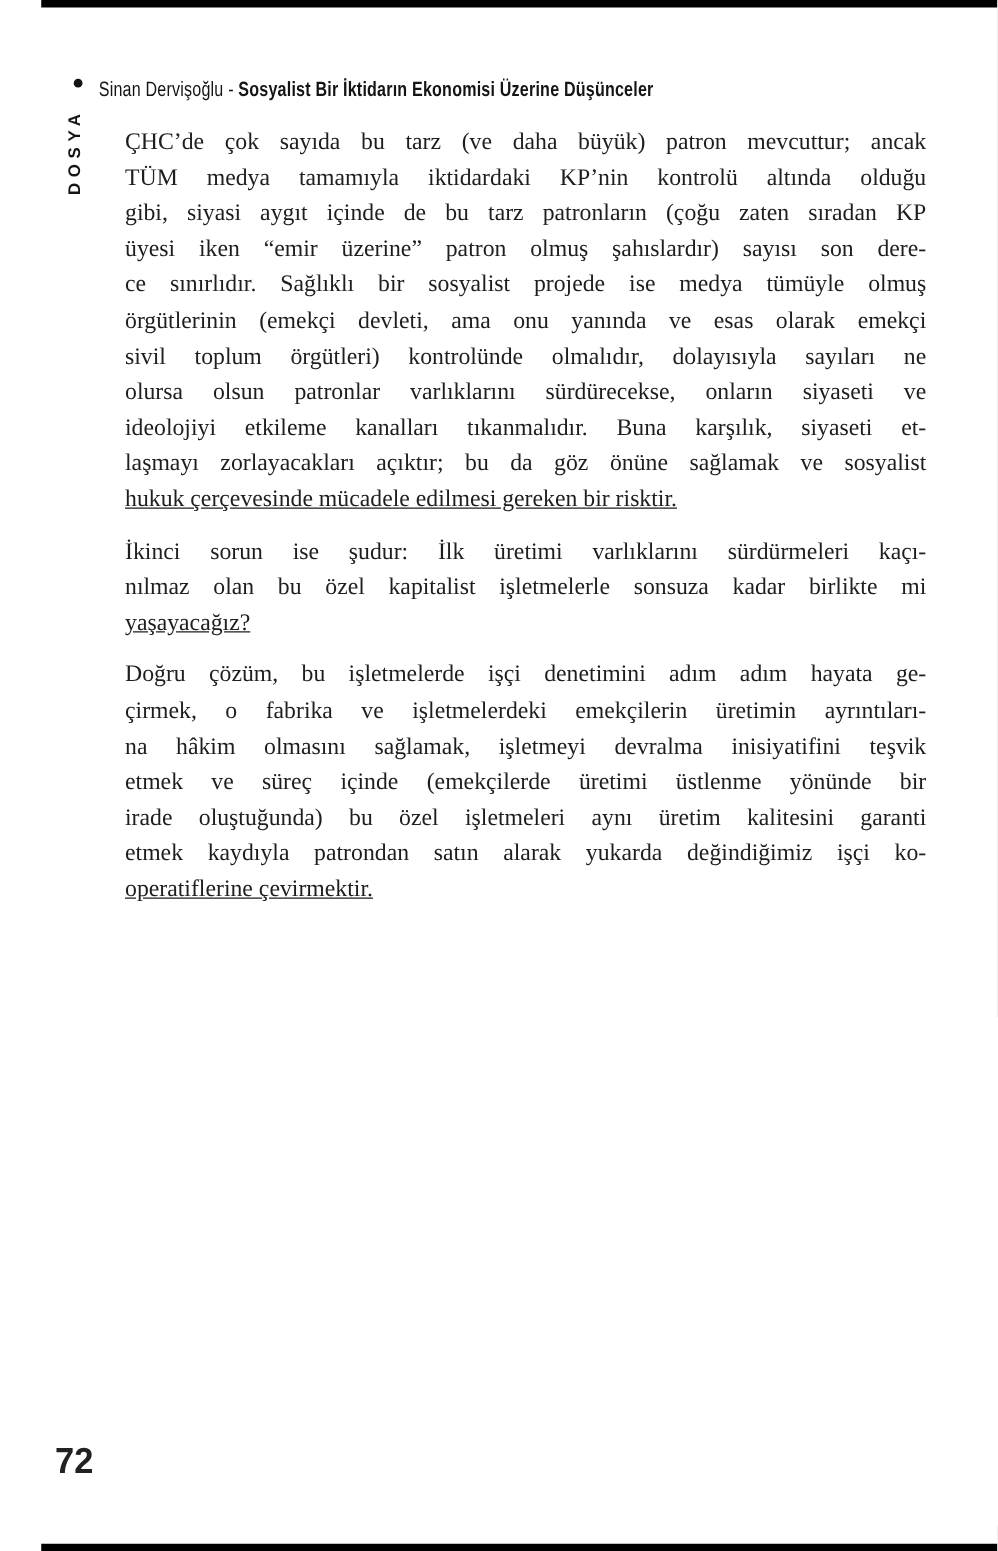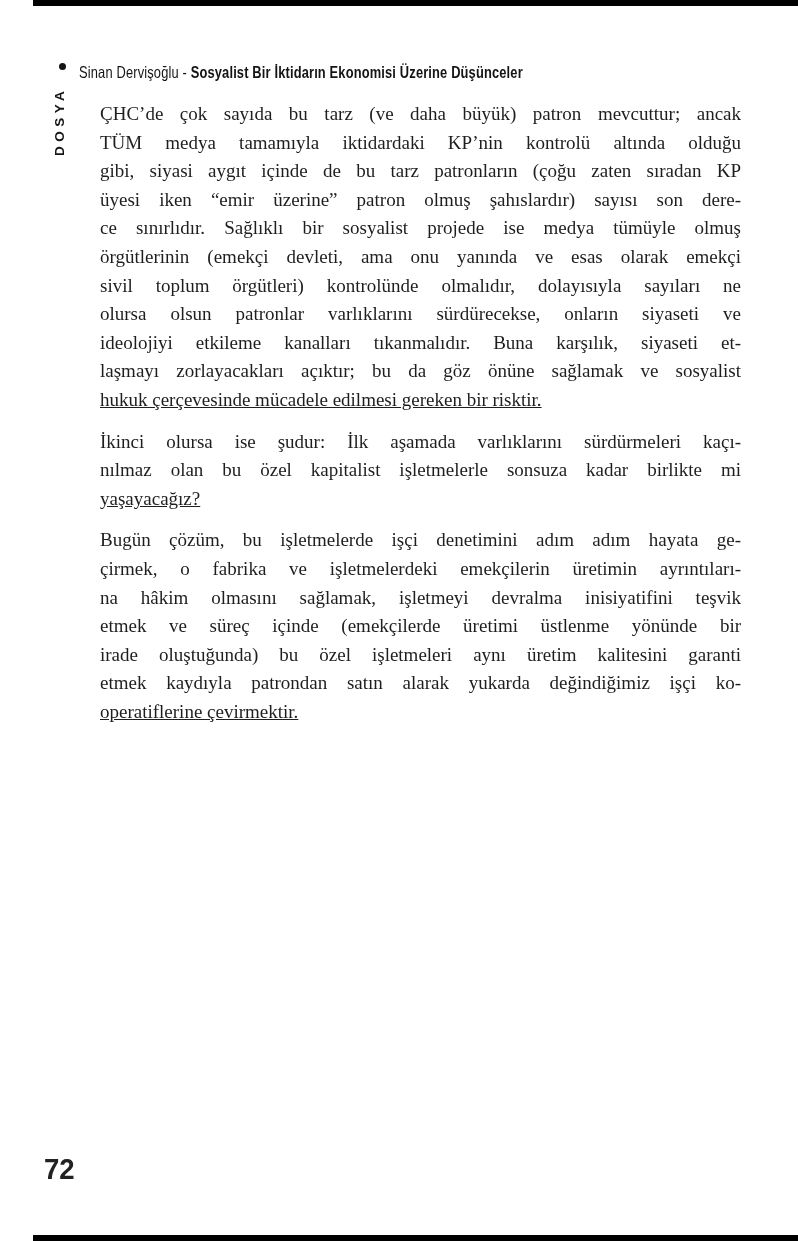--- a/index.html
+++ b/index.html
@@ -118,26 +118,26 @@
         <div class="tline">üyesi iken “emir üzerine” patron olmuş şahıslardır) sayısı son dere-</div>
         <div class="tline">ce sınırlıdır. Sağlıklı bir sosyalist projede ise medya tümüyle olmuş</div>
         <div class="tline">örgütlerinin (emekçi devleti, ama onu yanında ve esas olarak emekçi</div>
         <div class="tline">sivil toplum örgütleri) kontrolünde olmalıdır, dolayısıyla sayıları ne</div>
         <div class="tline">olursa olsun patronlar varlıklarını sürdürecekse, onların siyaseti ve</div>
         <div class="tline">ideolojiyi etkileme kanalları tıkanmalıdır. Buna karşılık, siyaseti et-</div>
         <div class="tline">laşmayı zorlayacakları açıktır; bu da göz önüne sağlamak ve sosyalist</div>
         <div class="tline lastline">hukuk çerçevesinde mücadele edilmesi gereken bir risktir.</div>
       </div>
       <div class="para">
-        <div class="tline">İkinci olursa ise şudur: İlk aşamada varlıklarını sürdürmeleri kaçı-</div>
+        <div class="tline">İkinci sorun ise şudur: İlk üretimi varlıklarını sürdürmeleri kaçı-</div>
         <div class="tline">nılmaz olan bu özel kapitalist işletmelerle sonsuza kadar birlikte mi</div>
         <div class="tline lastline">yaşayacağız?</div>
       </div>
       <div class="para">
-        <div class="tline">Bugün çözüm, bu işletmelerde işçi denetimini adım adım hayata ge-</div>
+        <div class="tline">Doğru çözüm, bu işletmelerde işçi denetimini adım adım hayata ge-</div>
         <div class="tline">çirmek, o fabrika ve işletmelerdeki emekçilerin üretimin ayrıntıları-</div>
         <div class="tline">na hâkim olmasını sağlamak, işletmeyi devralma inisiyatifini teşvik</div>
         <div class="tline">etmek ve süreç içinde (emekçilerde üretimi üstlenme yönünde bir</div>
         <div class="tline">irade oluştuğunda) bu özel işletmeleri aynı üretim kalitesini garanti</div>
         <div class="tline">etmek kaydıyla patrondan satın alarak yukarda değindiğimiz işçi ko-</div>
         <div class="tline lastline">operatiflerine çevirmektir.</div>
       </div>
     </div>
 
   <div class="pagenum">72</div>

